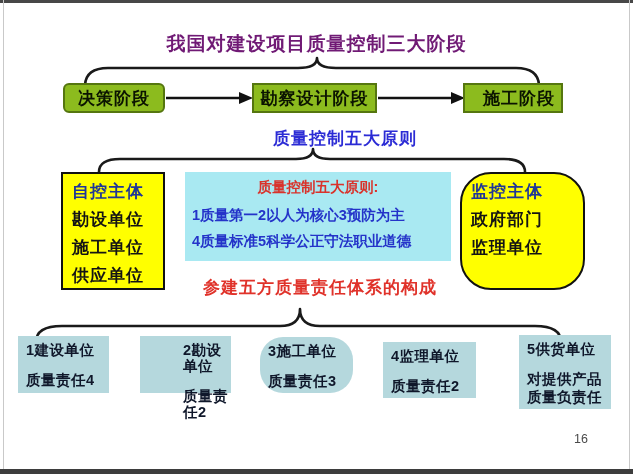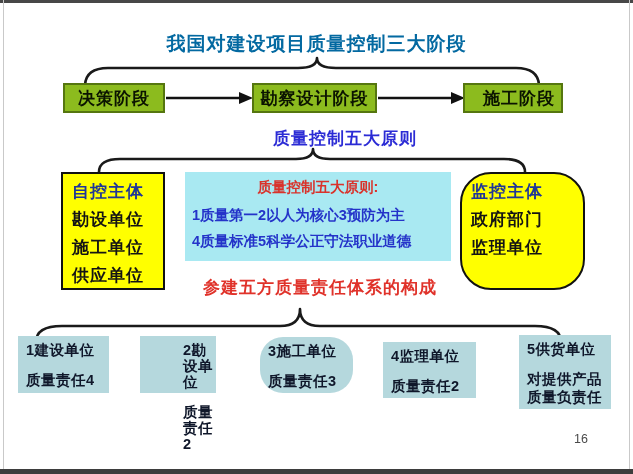--- a/index.html
+++ b/index.html
@@ -8,33 +8,33 @@
     font-family:"Liberation Sans","DejaVu Sans",sans-serif; overflow:hidden;
   }
   
   .frame-top    { position:absolute; left:0; top:0;    width:633px; height:3px; background:#474747; }
   .frame-bottom { position:absolute; left:0; top:469px; width:633px; height:5px; background:#3d3d3d; }
   .frame-left   { position:absolute; left:3px;  top:0; width:1px; height:474px; background:#c9c9c9; }
   .frame-right  { position:absolute; left:629px; top:0; width:1px; height:474px; background:#c9c9c9; }
 
   .title {
     position:absolute; left:0; top:31px; width:633px; text-align:center;
-    font-size:19px; font-weight:bold; color:#0369a1; letter-spacing:1px;
+    font-size:19px; font-weight:bold; color:#701a75; letter-spacing:1px;
   }
 
   svg.brace { position:absolute; }
   svg.brace path { fill:none; stroke:#1a1a1a; stroke-width:2.6; stroke-linecap:round; stroke-linejoin:round; }
 
   .stage-box {
     position:absolute; top:83px; height:30px; box-sizing:border-box;
     background:#8CBB1E; border:2px solid #55760F;
     display:flex; align-items:center; justify-content:center;
     font-size:17px; font-weight:bold; color:#0b1400; letter-spacing:1px;
   }
-  #stage-1 { left:63px;  width:102px; }
+  #stage-1 { left:63px;  width:102px;border-radius:6px; }
   #stage-2 { left:252px; width:125px; }
   #stage-3 { left:463px; width:100px;padding-left:12px; }
 
   svg.arrow { position:absolute; top:89px; width:90px; height:18px; }
   svg.arrow line    { stroke:#111; stroke-width:2.6; }
   svg.arrow polygon { fill:#111; }
   #arrow-1 { left:165px; }
   #arrow-2 { left:377px; }
 
   .heading-blue {
@@ -69,21 +69,21 @@
 
   .party-box {
     position:absolute; box-sizing:border-box; background:#B5D8DD;
     font-size:14.5px; font-weight:bold; color:#0f172a;
     padding:6px 0 0 8px; letter-spacing:0.5px;
   }
   .party-line { line-height:16px; }
   .party-line.gap { margin-top:14px; }
   .party-line.tight { margin-top:2px; }
   #party-1 { left:18px;  top:336px; width:91px; height:57px; }
-  #party-2 { left:140px; top:336px; width:76px; height:57px;padding-left:43px; }
+  #party-2 { left:140px; top:336px; width:91px; height:57px;padding-left:43px; }
   #party-3 { left:260px; top:337px; width:93px; height:56px;border-radius:23px; }
   #party-4 { left:383px; top:342px; width:93px; height:56px; }
   #party-5 { left:519px; top:335px; width:92px; height:74px; }
 
   .page-number {
     position:absolute; left:565px; top:432px; width:32px; text-align:center;
     font-size:12.5px; color:#4a4a4a;
   }
 </style>
 </head>

